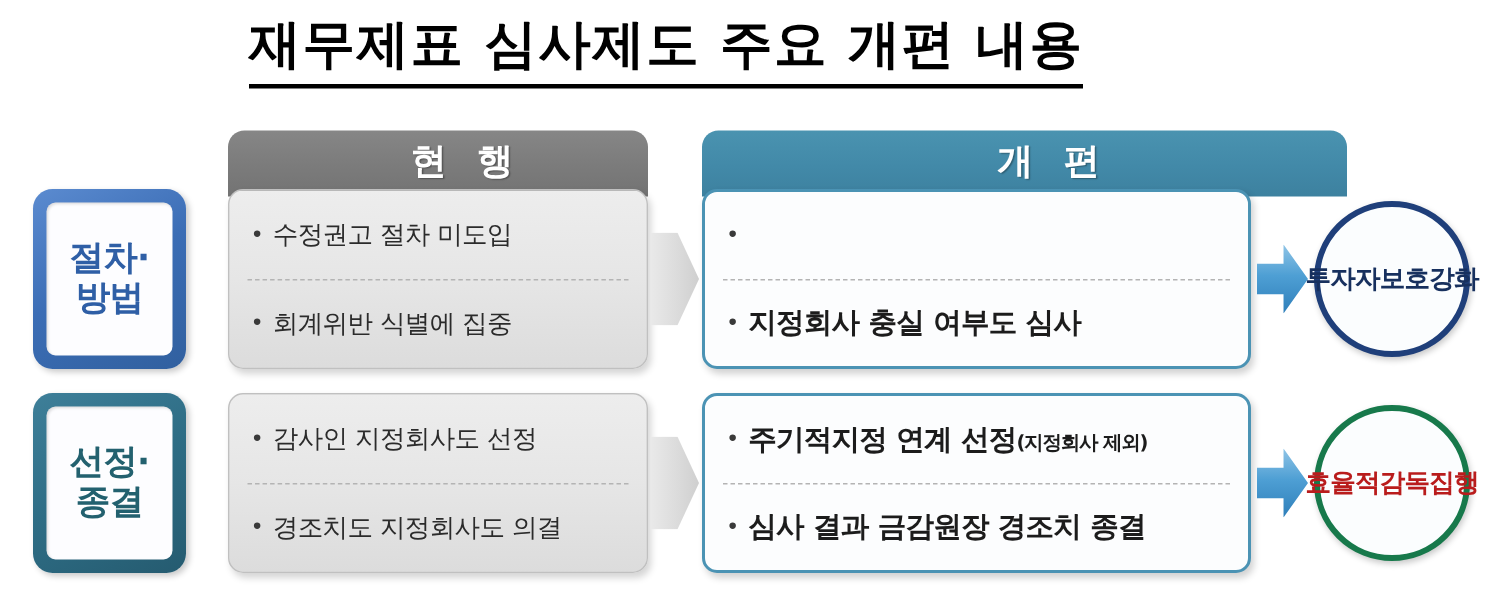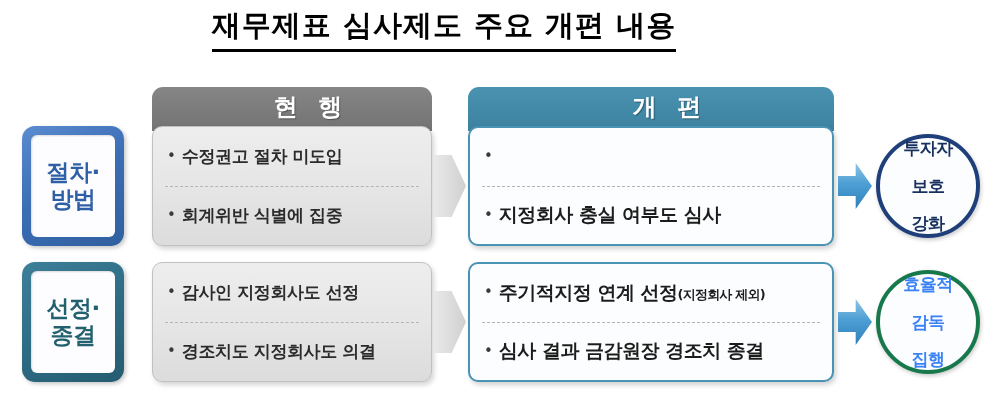--- a/index.html
+++ b/index.html
@@ -21,21 +21,21 @@
     background: #ffffff;
   }
 
   
   .title {
     position: absolute;
     left: 0;
     top: 6px;
     width: 888px;
     text-align: center;
-    font-size: 29px;
+    font-size: 35px;
     font-weight: bold;
     color: #000000;
     letter-spacing: 1px;
     white-space: nowrap;
   }
   .title span.tx {
     display: inline-block;
     border-bottom: 3px solid #000000;
     padding-bottom: 3px;
   }
@@ -57,21 +57,21 @@
   }
   #hdr-current {
     left: 152px;
     top: 87px;
     width: 280px;
     background: linear-gradient(180deg, #868686 0%, #7b7b7b 55%, #737373 100%);
   }
   #hdr-reform {
     left: 468px;
     top: 87px;
-    width: 366px;
+    width: 430px;
     background: linear-gradient(180deg, #4a93b0 0%, #4289a8 55%, #3d819f 100%);
   }
 
   
   .cat-box {
     position: absolute;
     left: 22px;
     width: 102px;
     border-radius: 13px;
     box-sizing: border-box;
@@ -149,21 +149,20 @@
     left: 152px;
     width: 280px;
     background: linear-gradient(180deg, #ededed 0%, #e6e6e6 50%, #dcdcdc 100%);
     border: 1px solid #c0c0c0;
     box-shadow: 2px 3px 5px rgba(0,0,0,0.17);
   }
   .panel.current .txt {
     font-size: 17px;
     color: #2b2b2b;
     letter-spacing: -0.4px;
-    font-weight: bold;
   }
   #panel-current-1 { top: 126px; height: 120px; }
   #panel-current-2 { top: 262px; height: 120px; }
 
   
   .panel.reform {
     left: 468px;
     width: 366px;
     background: #fcfdfe;
     border: 2px solid #4b93b4;
@@ -211,43 +210,43 @@
   
   .circle {
     position: absolute;
     left: 876px;
     width: 104px;
     height: 104px;
     border-radius: 50%;
     background: #fbfdfe;
     box-sizing: border-box;
     display: flex;
-    flex-direction: column;
+    flex-direction: row;
     align-items: center;
-    justify-content: space-between;
+    justify-content: center;
     box-shadow: 1px 2px 4px rgba(0,0,0,0.22);
   }
   .circle span {
     display: block;
     font-size: 17px;
     font-weight: bold;
     line-height: 1.22;
     letter-spacing: -0.5px;
     white-space: nowrap;
   }
   #circle-1 {
     top: 134px;
     border: 4px solid #1f3f7a;
   }
   #circle-1 span { color: #17305e; }
   #circle-2 {
     top: 270px;
     border: 4px solid #17794b;
   }
-  #circle-2 span { color: #3b82f6; }
+  #circle-2 span { color: #b91c1c; }
 </style>
 </head>
 <body>
 
 <div id="canvas">
 
   <div class="title">
     <span class="tx">재무제표 심사제도 주요 개편 내용</span>
   </div>
 

